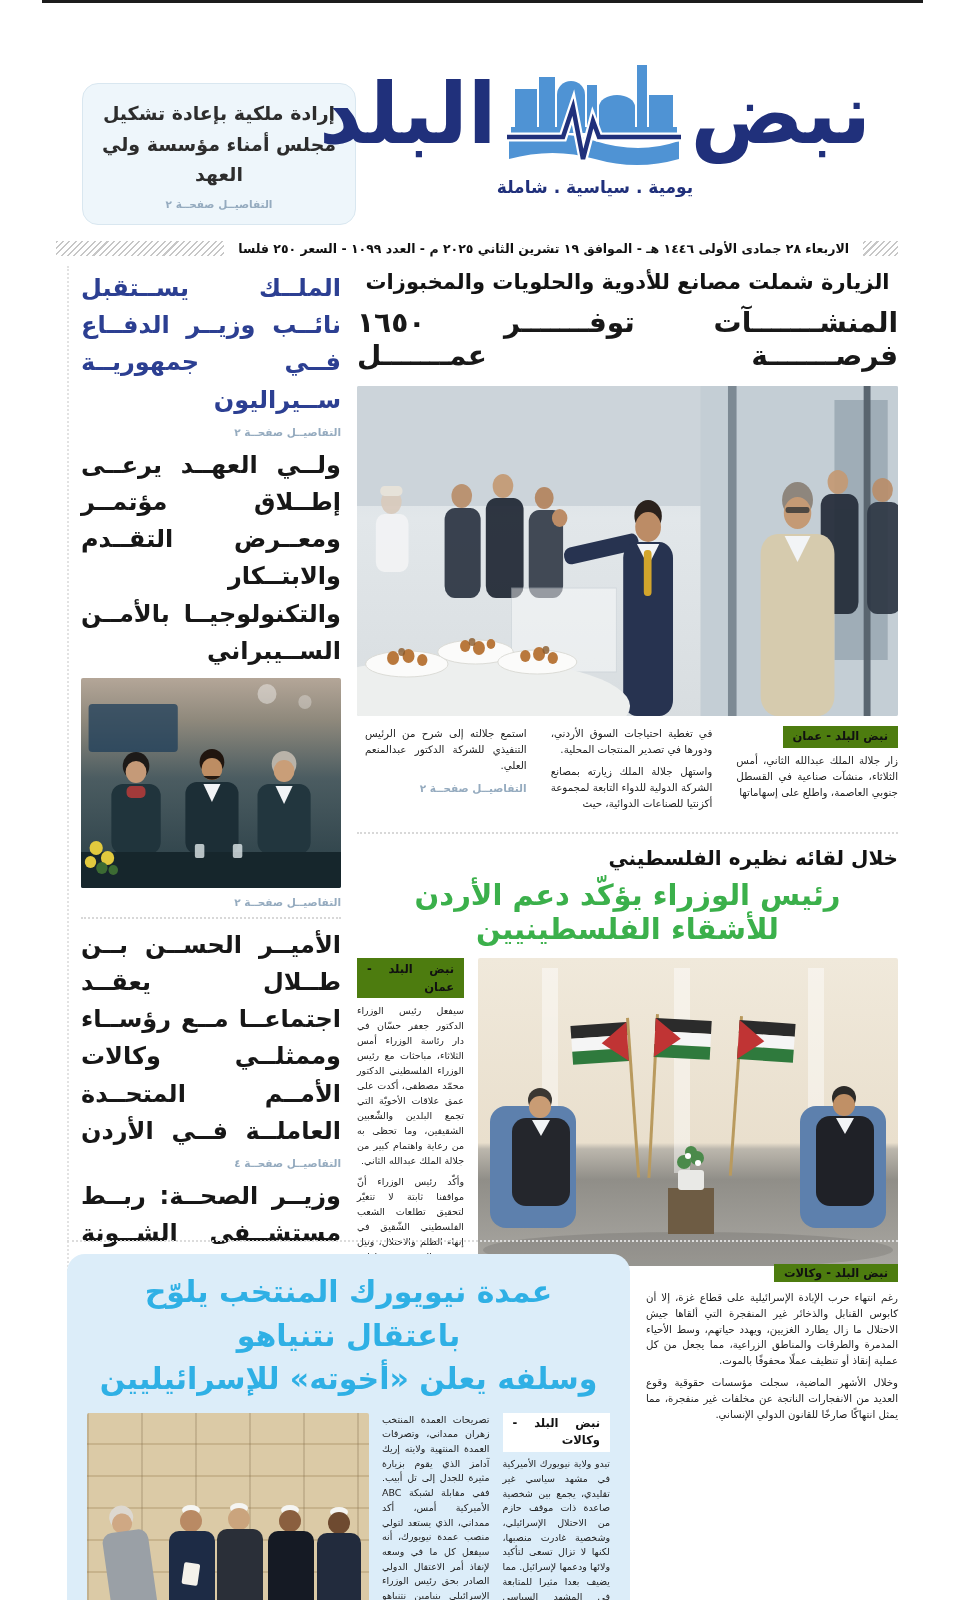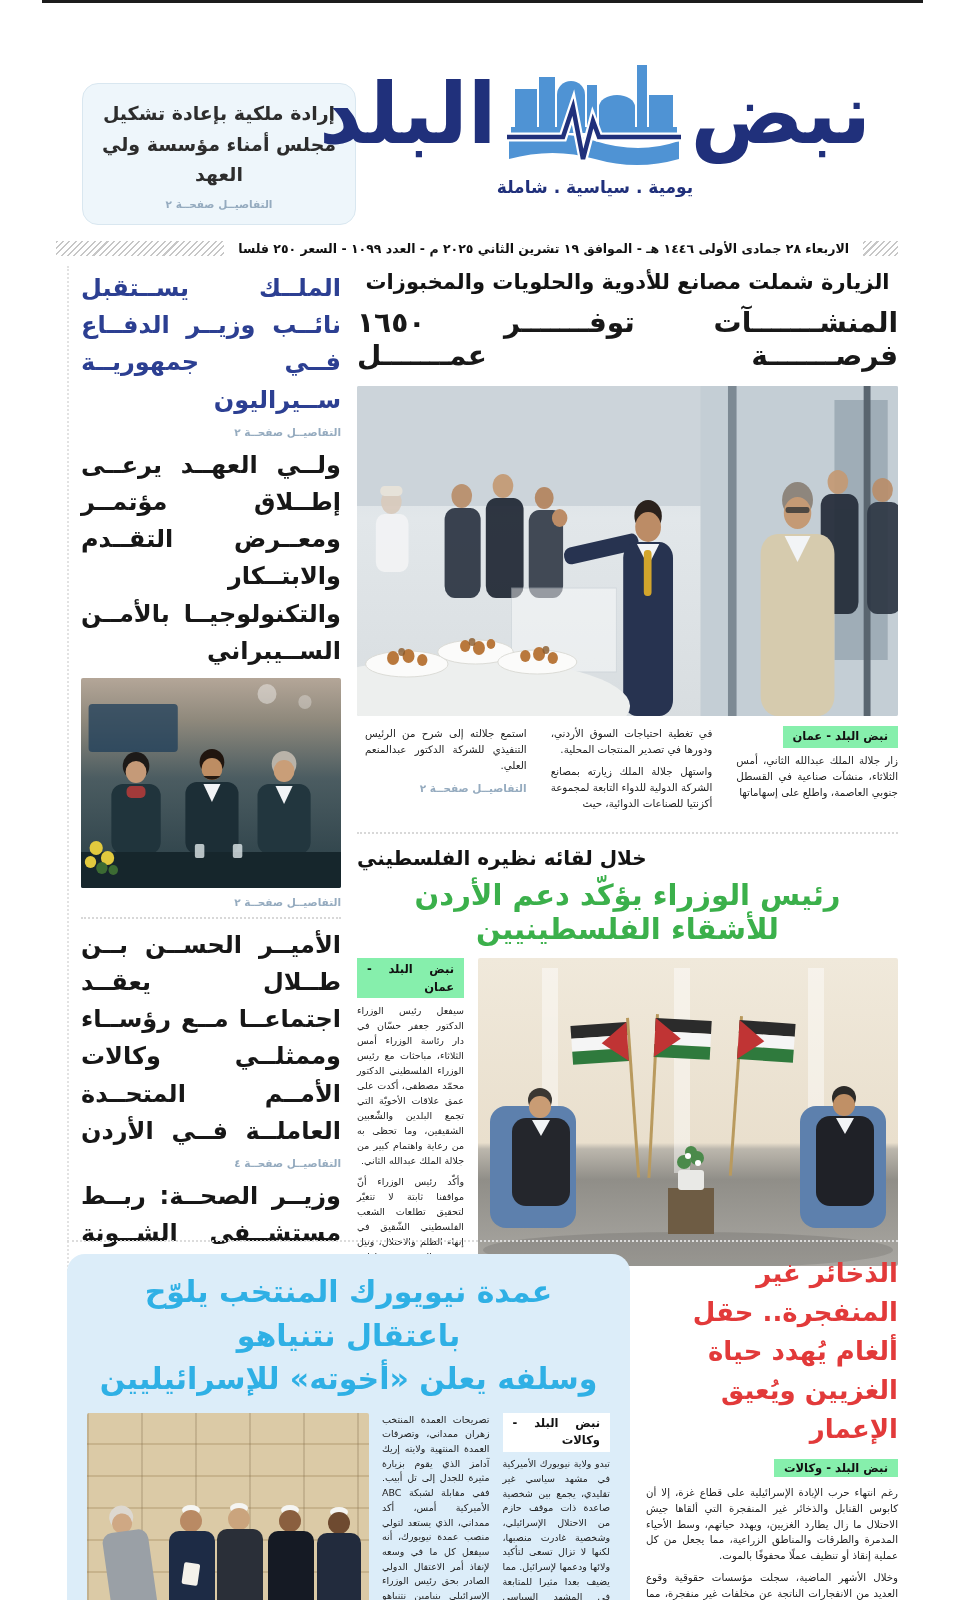--- a/index.html
+++ b/index.html
@@ -33,27 +33,27 @@
         border-right:none;border-left:2px dotted #e2e2e2;padding-left:12px;}
 
   
   .kicker{font-size:21px;font-weight:bold;text-align:center;color:#131313;margin-top:4px;}
   .lead-headline{font-size:43px;font-weight:bold;color:#e23a3a;text-align:center;margin-top:10px;line-height:1.15;}
   .lead-sub{font-size:28px;font-weight:bold;color:#181818;margin-top:12px;text-align:justify;text-align-last:justify;}
   .photo{position:relative;overflow:hidden;border-radius:2px;}
   .lead-photo{margin-top:14px;height:330px;background:linear-gradient(180deg,#ccd5dc 0%,#e2e7ea 40%,#d8dde0 100%);}
   .lead-cols{display:flex;gap:16px;margin-top:10px;}
   .lead-cols .c{flex:1;font-size:10.3px;line-height:1.55;text-align:justify;color:#222;min-width:0;margin-left:8px;}
-  .chip{display:inline-block;background:#86efac;padding:2px 10px;font-size:11.5px;font-weight:bold;color:#111;margin-bottom:5px;}
+  .chip{display:inline-block;background:#4d7c0f;padding:2px 10px;font-size:11.5px;font-weight:bold;color:#111;margin-bottom:5px;}
   .chip-white{background:#ffffff;}
   p{margin:0 0 6px;}
 
   
   .pm-block{margin-top:14px;border-top:2px dotted #d8d8d8;padding-top:12px;}
-  .pm-kicker{font-size:20px;font-weight:bold;text-align:left;color:#131313;}
+  .pm-kicker{font-size:20px;font-weight:bold;text-align:right;color:#131313;}
   .pm-headline{font-size:29px;font-weight:bold;color:#3bb04b;text-align:center;margin-top:8px;}
   .pm-row{display:flex;gap:14px;margin-top:12px;}
   .pm-photo{flex:0 0 420px;width:420px;height:308px;
             background:linear-gradient(180deg,#f0e9db 0%,#e9dfcd 60%,#bcb7ad 62%,#908e88 72%,#a9a7a2 100%);}
   .pm-text{flex:1;min-width:0;font-size:9.5px;line-height:1.58;text-align:justify;color:#222;}
   .pm-text .details{display:block;margin-top:6px;font-size:11px;}
 
   
   .sh{font-size:24px;font-weight:bold;line-height:1.55;text-align:justify;text-align-last:justify;color:#171717;margin-top:4px;}
   .sh-blue{color:#2c3f92;}
@@ -340,21 +340,20 @@
       <div>
         <div class="sh">وزيــر الخارجيــة يلتقــي عضــو لجنــة الشــؤون الخارجيــة فــي البرلمــان الألمانــي</div>
 
       </div>
     </div>
   </div>
 
   <div class="bottom">
 
     <div class="gaza">
-      <div class="gaza-headline">الذخائر غير المنفجرة.. حقل ألغام يُهدد حياة الغزيين ويُعيق الإعمار</div>
       <span class="chip">نبض البلد - وكالات</span>
       <div class="gaza-body">
         <p>رغم انتهاء حرب الإبادة الإسرائيلية على قطاع غزة، إلا أن كابوس القنابل والذخائر غير المنفجرة التي ألقاها جيش الاحتلال ما زال يطارد الغزيين، ويهدد حياتهم، وسط الأحياء المدمرة والطرقات والمناطق الزراعية، مما يجعل من كل عملية إنقاذ أو تنظيف عملًا محفوفًا بالموت.</p>
         <p>وخلال الأشهر الماضية، سجلت مؤسسات حقوقية وقوع العديد من الانفجارات الناتجة عن مخلفات غير منفجرة، مما يمثل انتهاكًا صارخًا للقانون الدولي الإنساني.</p>
       </div>
       
     </div>
 
     <div class="nyc-box">
       <div class="nyc-h">

